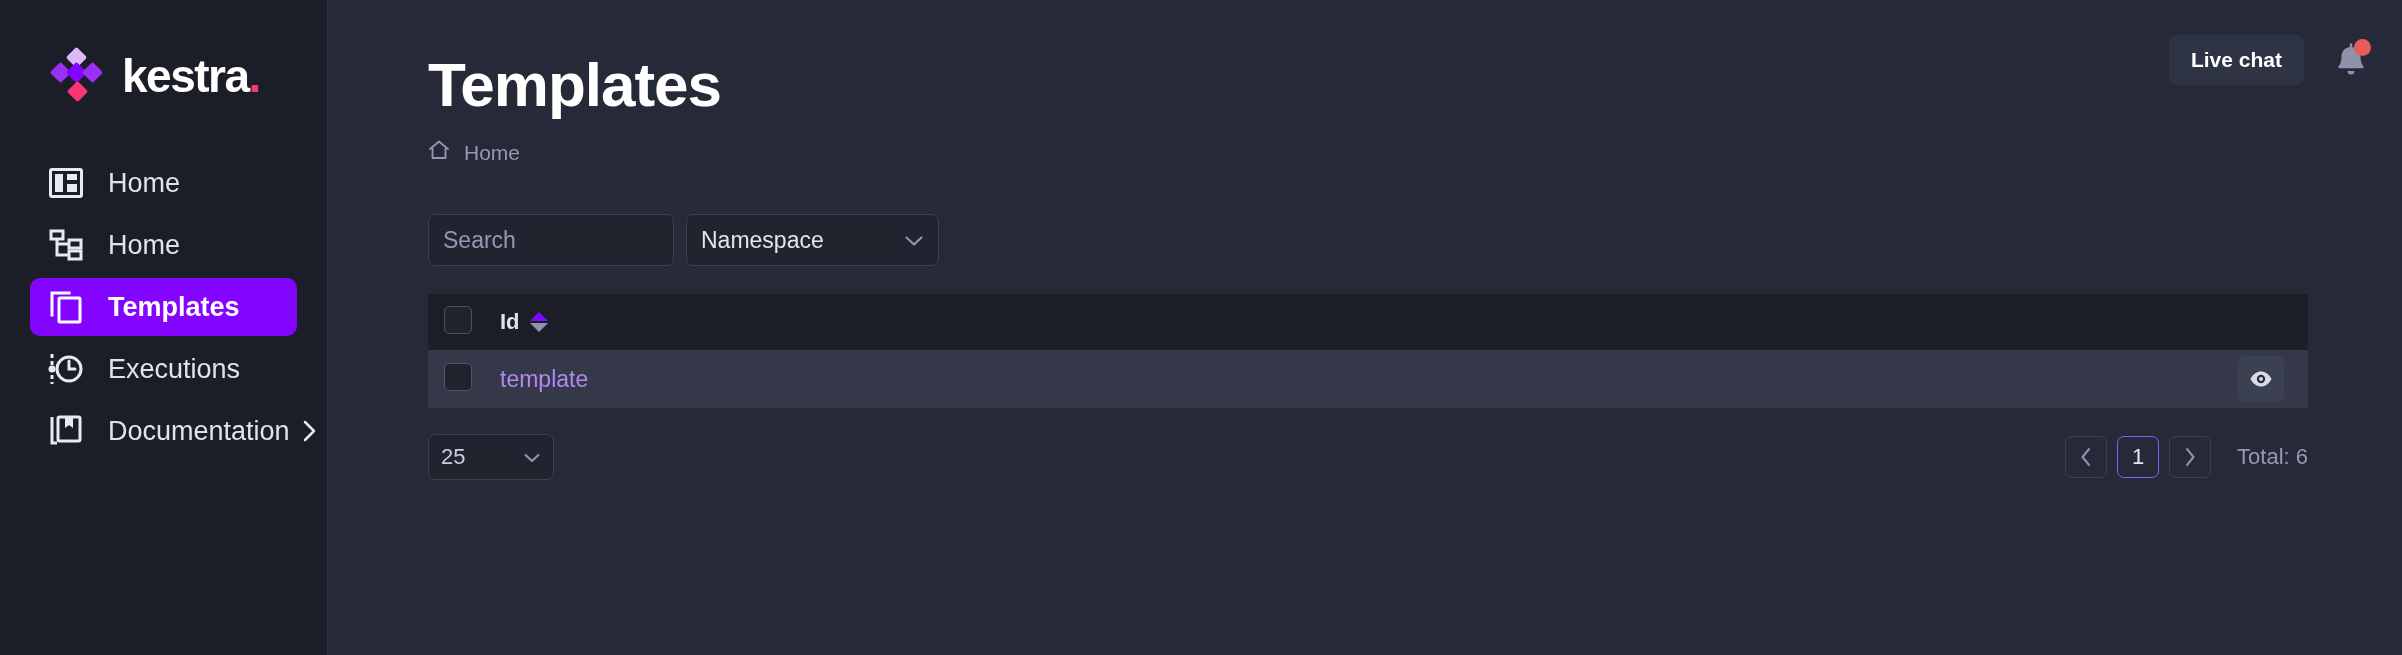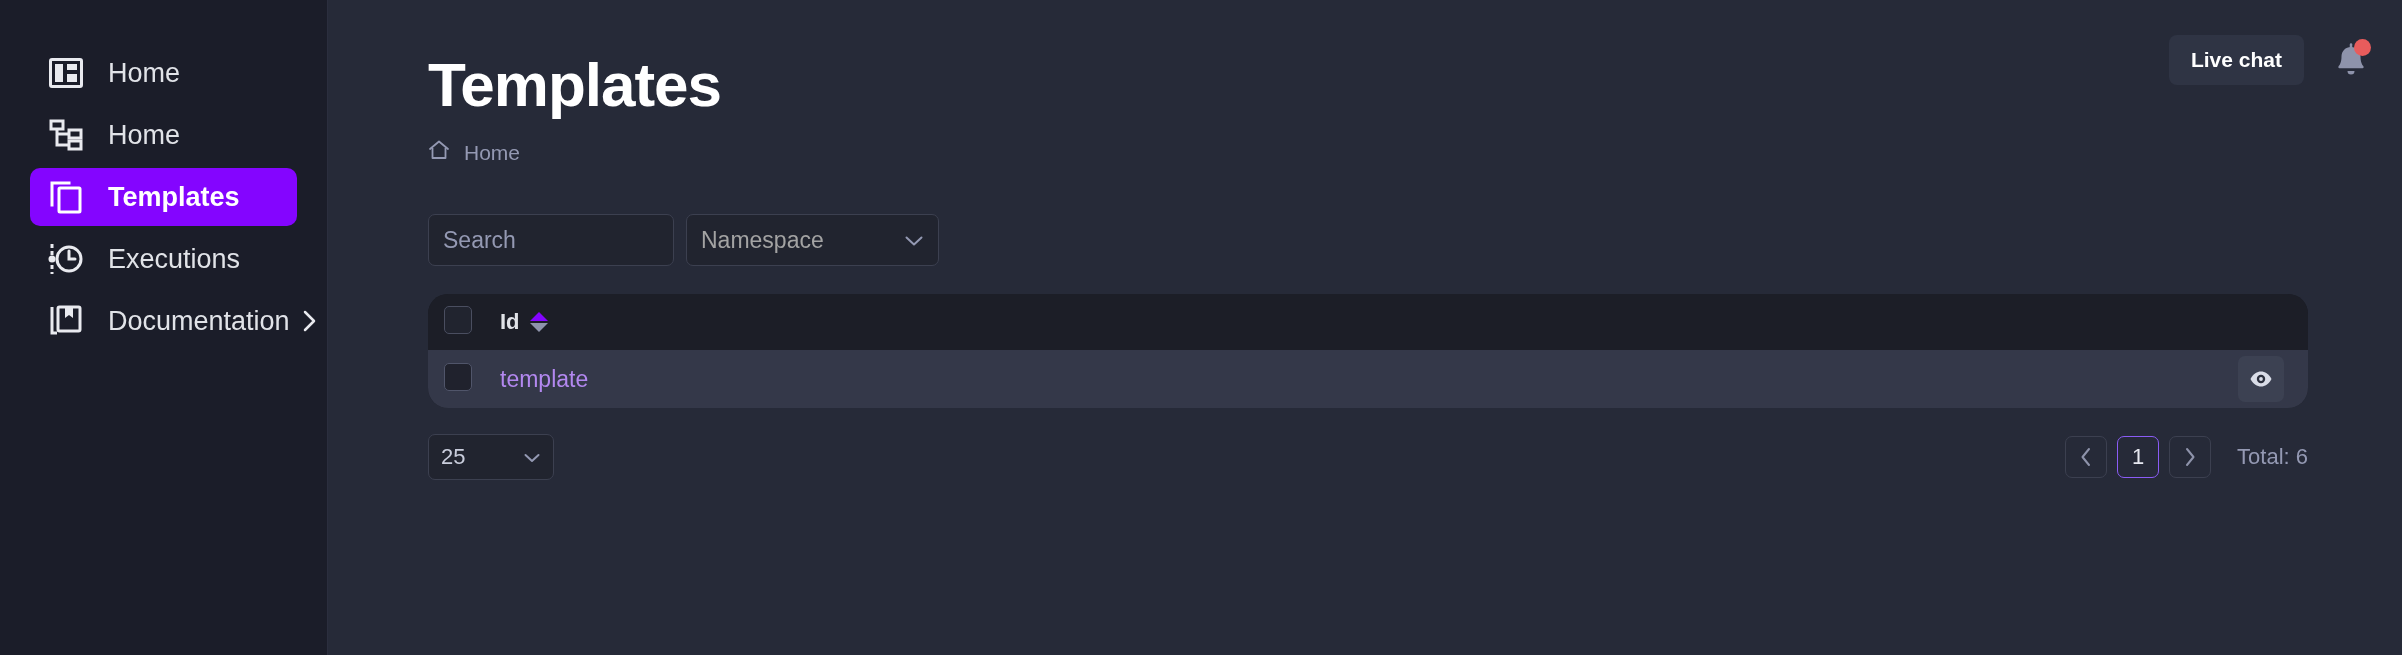--- a/index.html
+++ b/index.html
@@ -148,29 +148,29 @@
   .search-ico { padding: 0 14px 0 6px; display: flex; align-items: center; cursor: pointer; }
 
   .ns-select {
     position: relative;
     width: 253px; height: 52px;
     background: #21242F;
     border: 1px solid #3C4050;
     border-radius: 7px;
     display: flex; align-items: center; justify-content: space-between;
     padding: 0 14px;
-    color: #a3a3a3; font-size: 23px;
+    color: #e5e5e5; font-size: 23px;
     cursor: pointer;
   }
 
   
   .table-wrap {
     margin: 28px 0 0 100px;
     width: 1880px;
-    border-radius: 20px;
+    border-radius: 2px;
     overflow: hidden;
     background: #1C1E27;
   }
   table { width: 100%; border-collapse: collapse; }
   thead tr { background: #1C1E27; height: 56px; }
   tbody tr { background: #343849; height: 58px; }
   th, td { text-align: left; vertical-align: middle; padding: 0; }
   .c-check { width: 68px; padding-left: 16px; }
   .c-id    { padding-left: 4px; }
   .c-act   { width: 80px; text-align: right; padding-right: 24px; }
@@ -245,20 +245,30 @@
     color: #9499B3; font-size: 22px; margin-left: 16px;
   }
 </style>
 </head>
 <body>
 
 <div class="app">
 
   <aside class="sidebar">
 
+    <div class="logo-wrap">
+      <span class="logo-mark">
+        <i class="lm-top"></i>
+          <i class="lm-left"></i>
+          <i class="lm-mid"></i>
+          <i class="lm-right"></i>
+        <i class="lm-dot"></i>
+      </span>
+      <span class="logo-text"><span>kestra</span><span class="dot">.</span></span>
+    </div>
 
     <nav class="nav">
 
       <div class="nav-item">
         <span class="nav-ico">
           <svg width="34" height="30" viewBox="0 0 34 30" fill="none">
             <rect x="1.5" y="1.5" width="31" height="27" rx="1.5" stroke="#E9EAEF" stroke-width="3"></rect>
             <rect x="6" y="6" width="8" height="18" fill="#E9EAEF"></rect>
             <rect x="18" y="6" width="10" height="6" fill="#E9EAEF"></rect>
             <rect x="18" y="16" width="10" height="8" fill="#E9EAEF"></rect>

